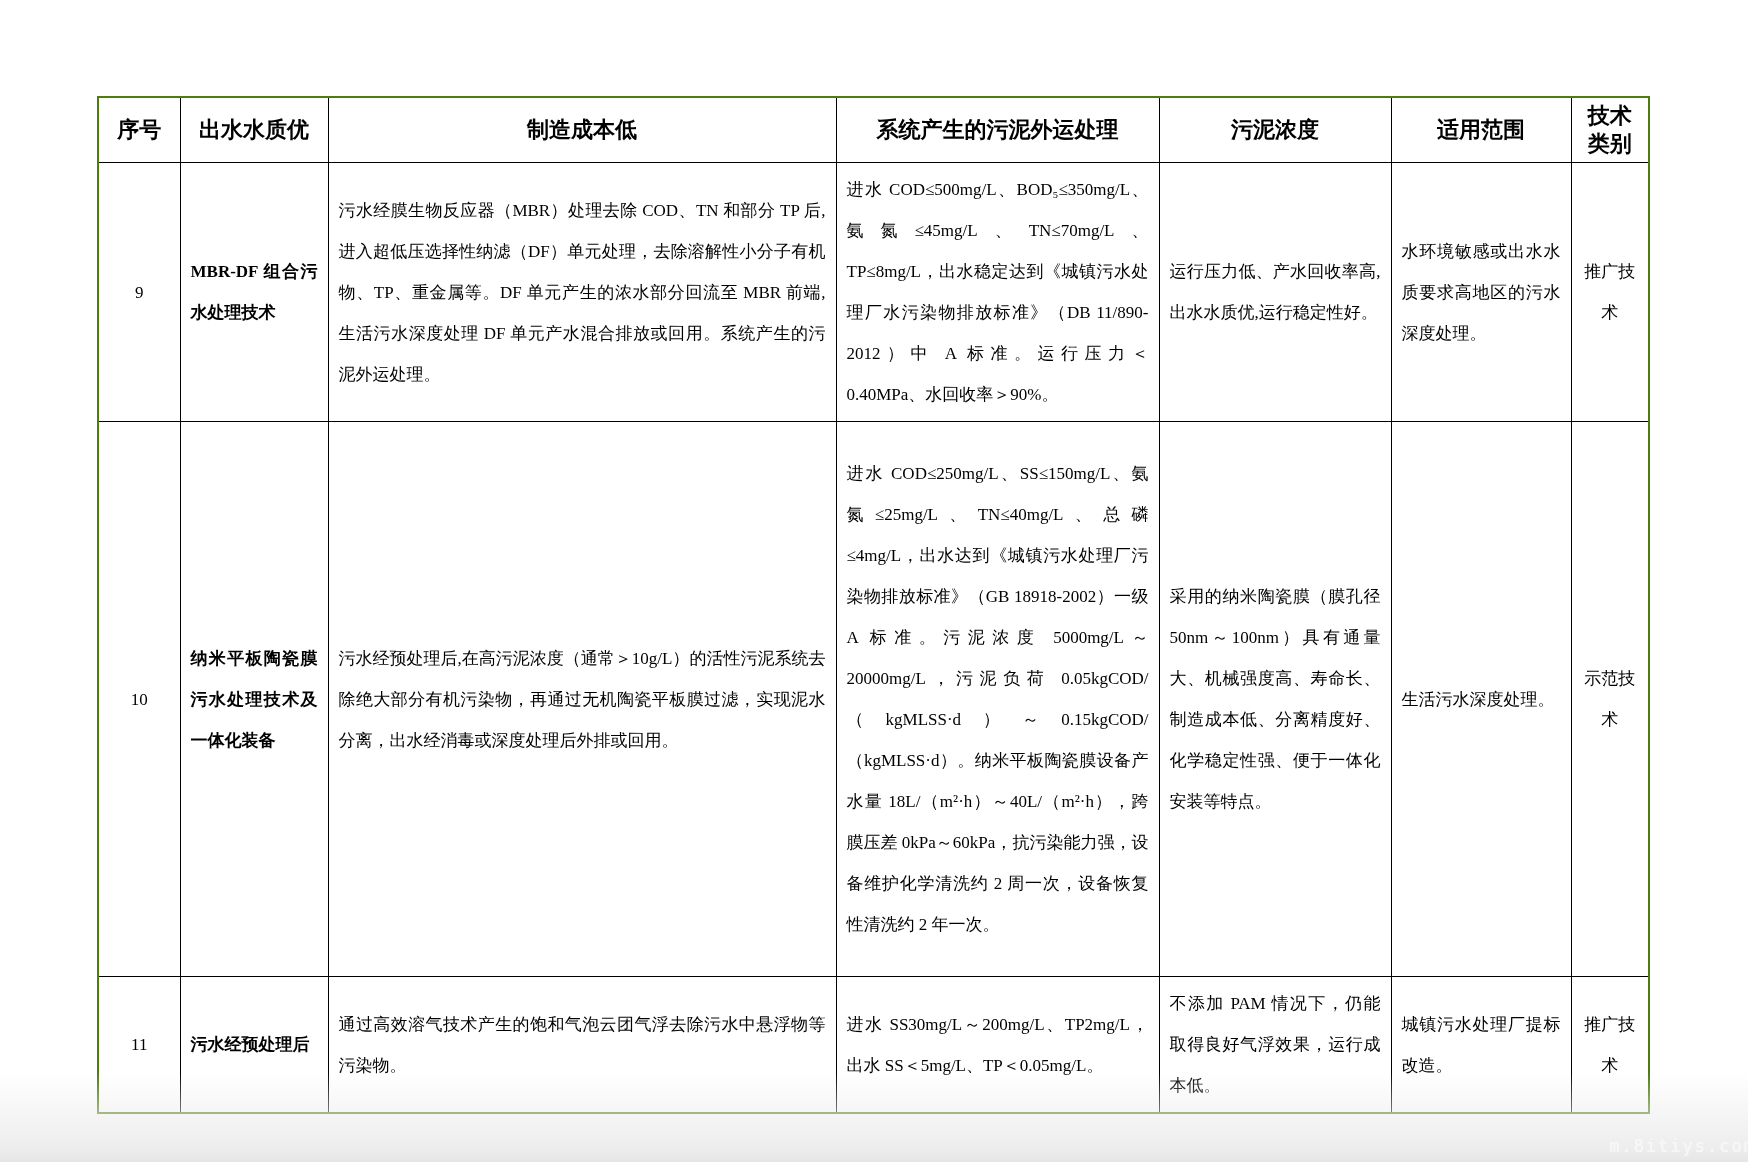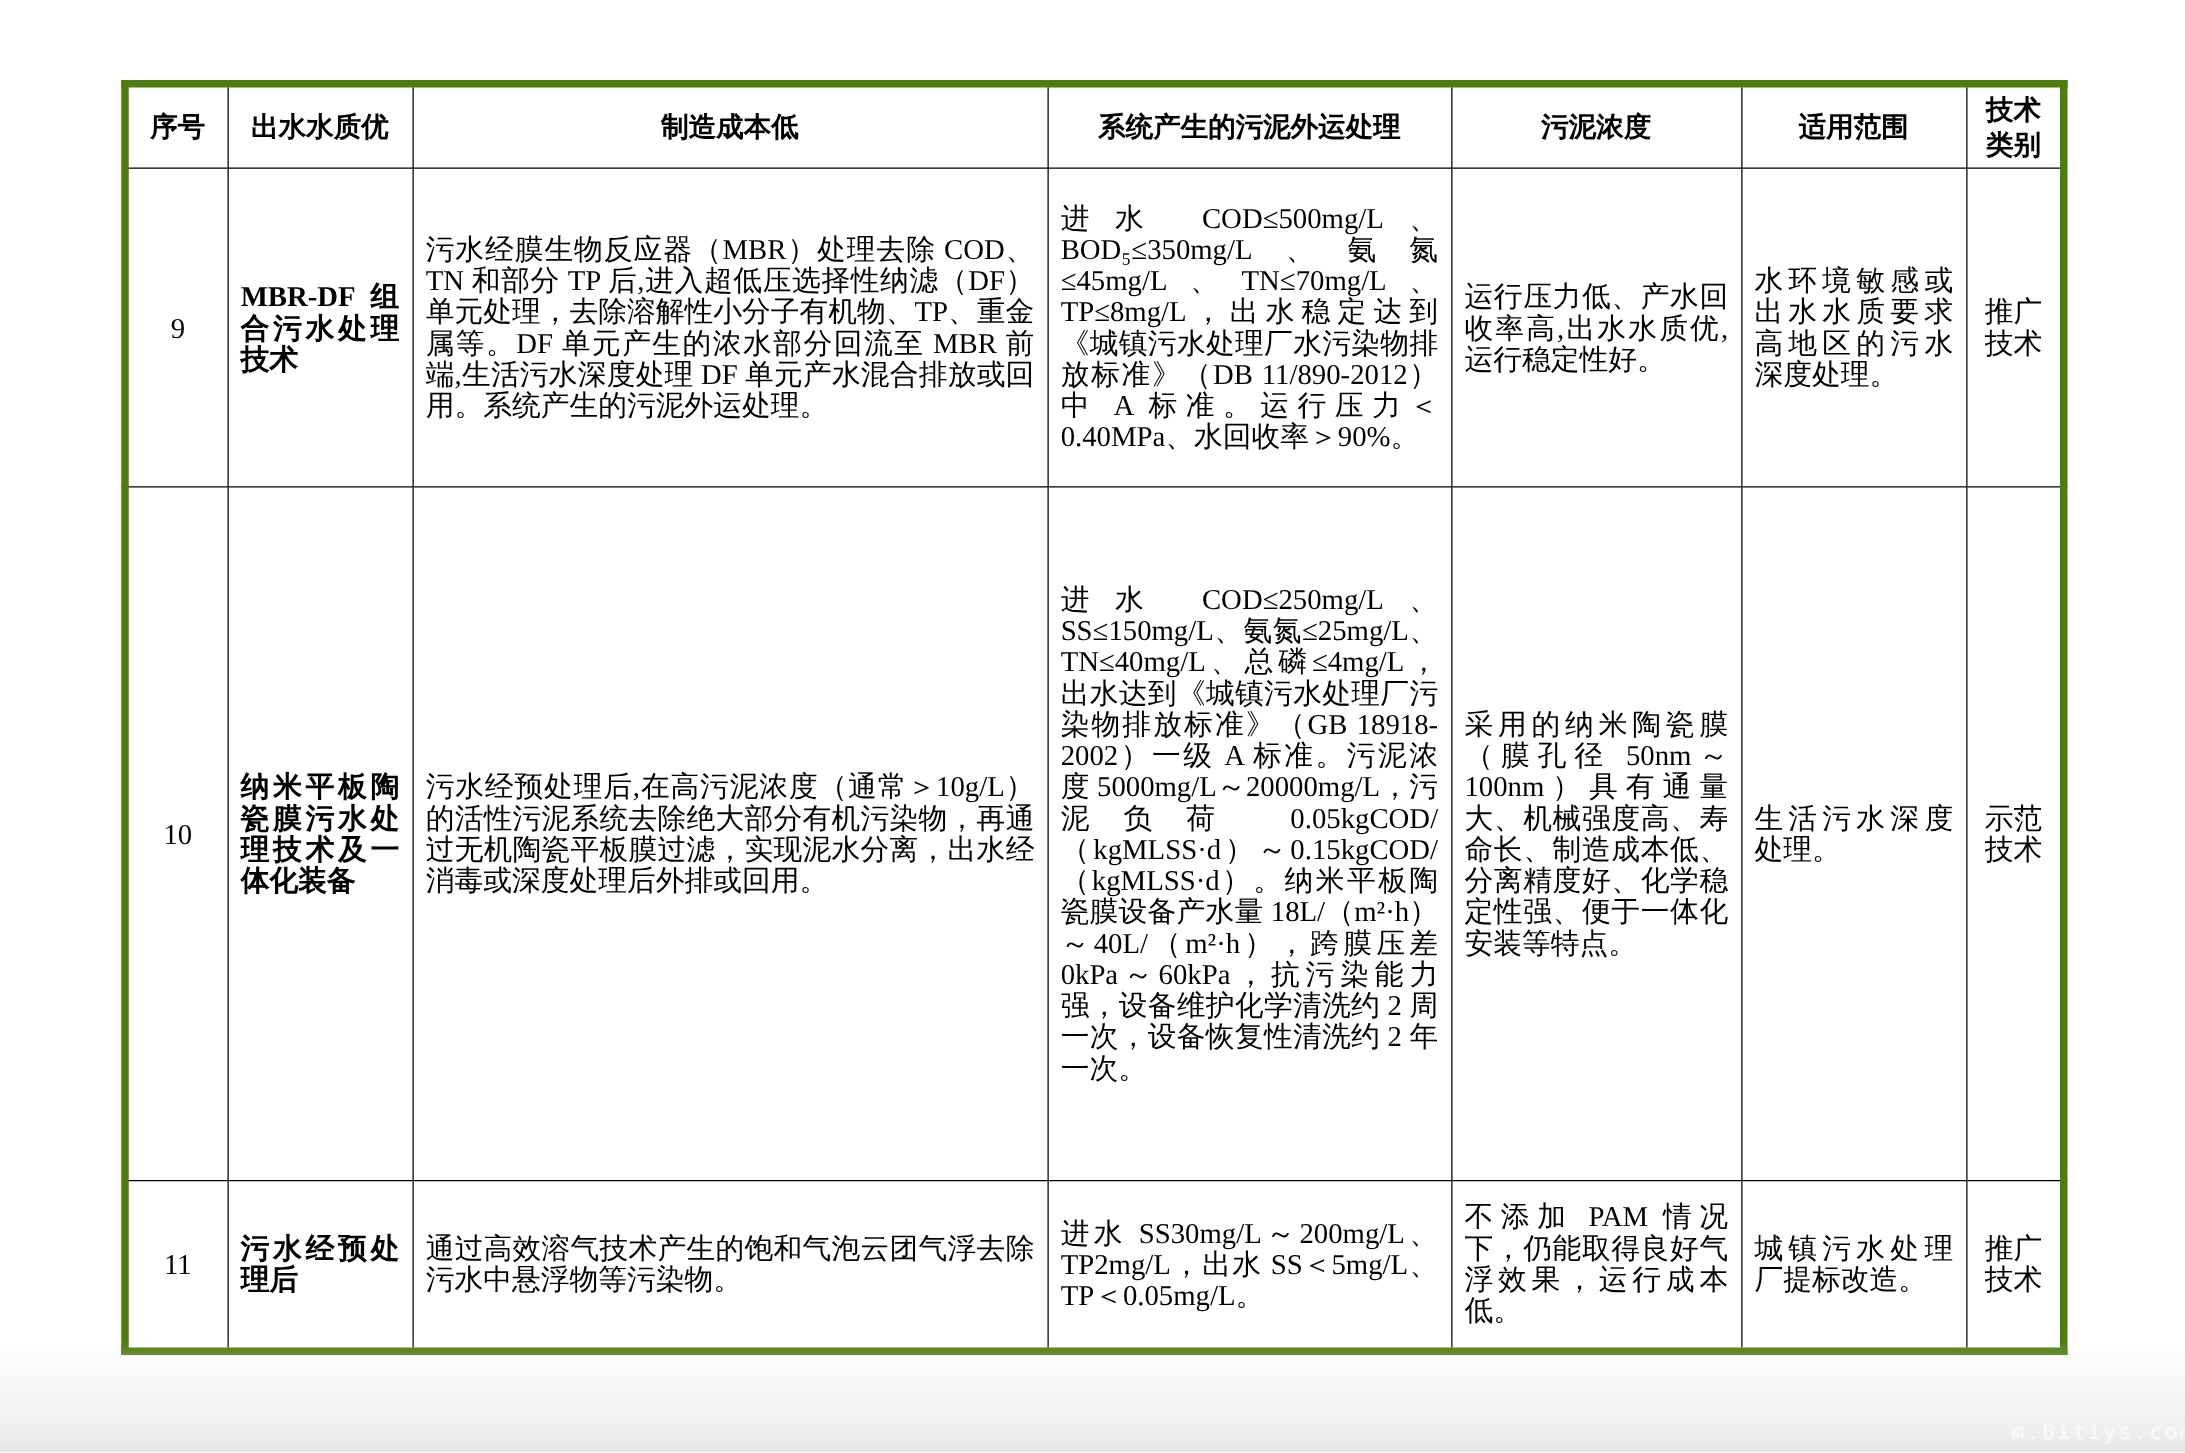--- a/index.html
+++ b/index.html
@@ -34,32 +34,32 @@
     font-family: "DejaVu Sans Mono", "Liberation Mono", monospace;
     font-size: 17px;
     letter-spacing: 2px;
     color: #f7f7f7;
     text-shadow: 0 0 1px #fafafa;
     user-select: none;
   }
   table.tech-table {
     position: absolute;
     left: 97px;
-    top: 64px;
+    top: 96px;
     width: 1551px;
     border-collapse: collapse;
     table-layout: fixed;
-    border: 6px solid #4d7c0f;
+    border: 2px solid #4d7c0f;
   }
   table.tech-table td {
     border: 1px solid #000000;
     vertical-align: middle;
     padding: 6px 10px;
-    font-size: 23px;
-    line-height: 25px;
+    font-size: 17px;
+    line-height: 41px;
     word-break: break-word;
   }
   tr.hdr td {
     font-weight: bold;
     text-align: center;
     font-size: 22px;
     line-height: 28px;
     padding: 4px 6px;
     border-bottom: 1.5px solid #000;
   }

